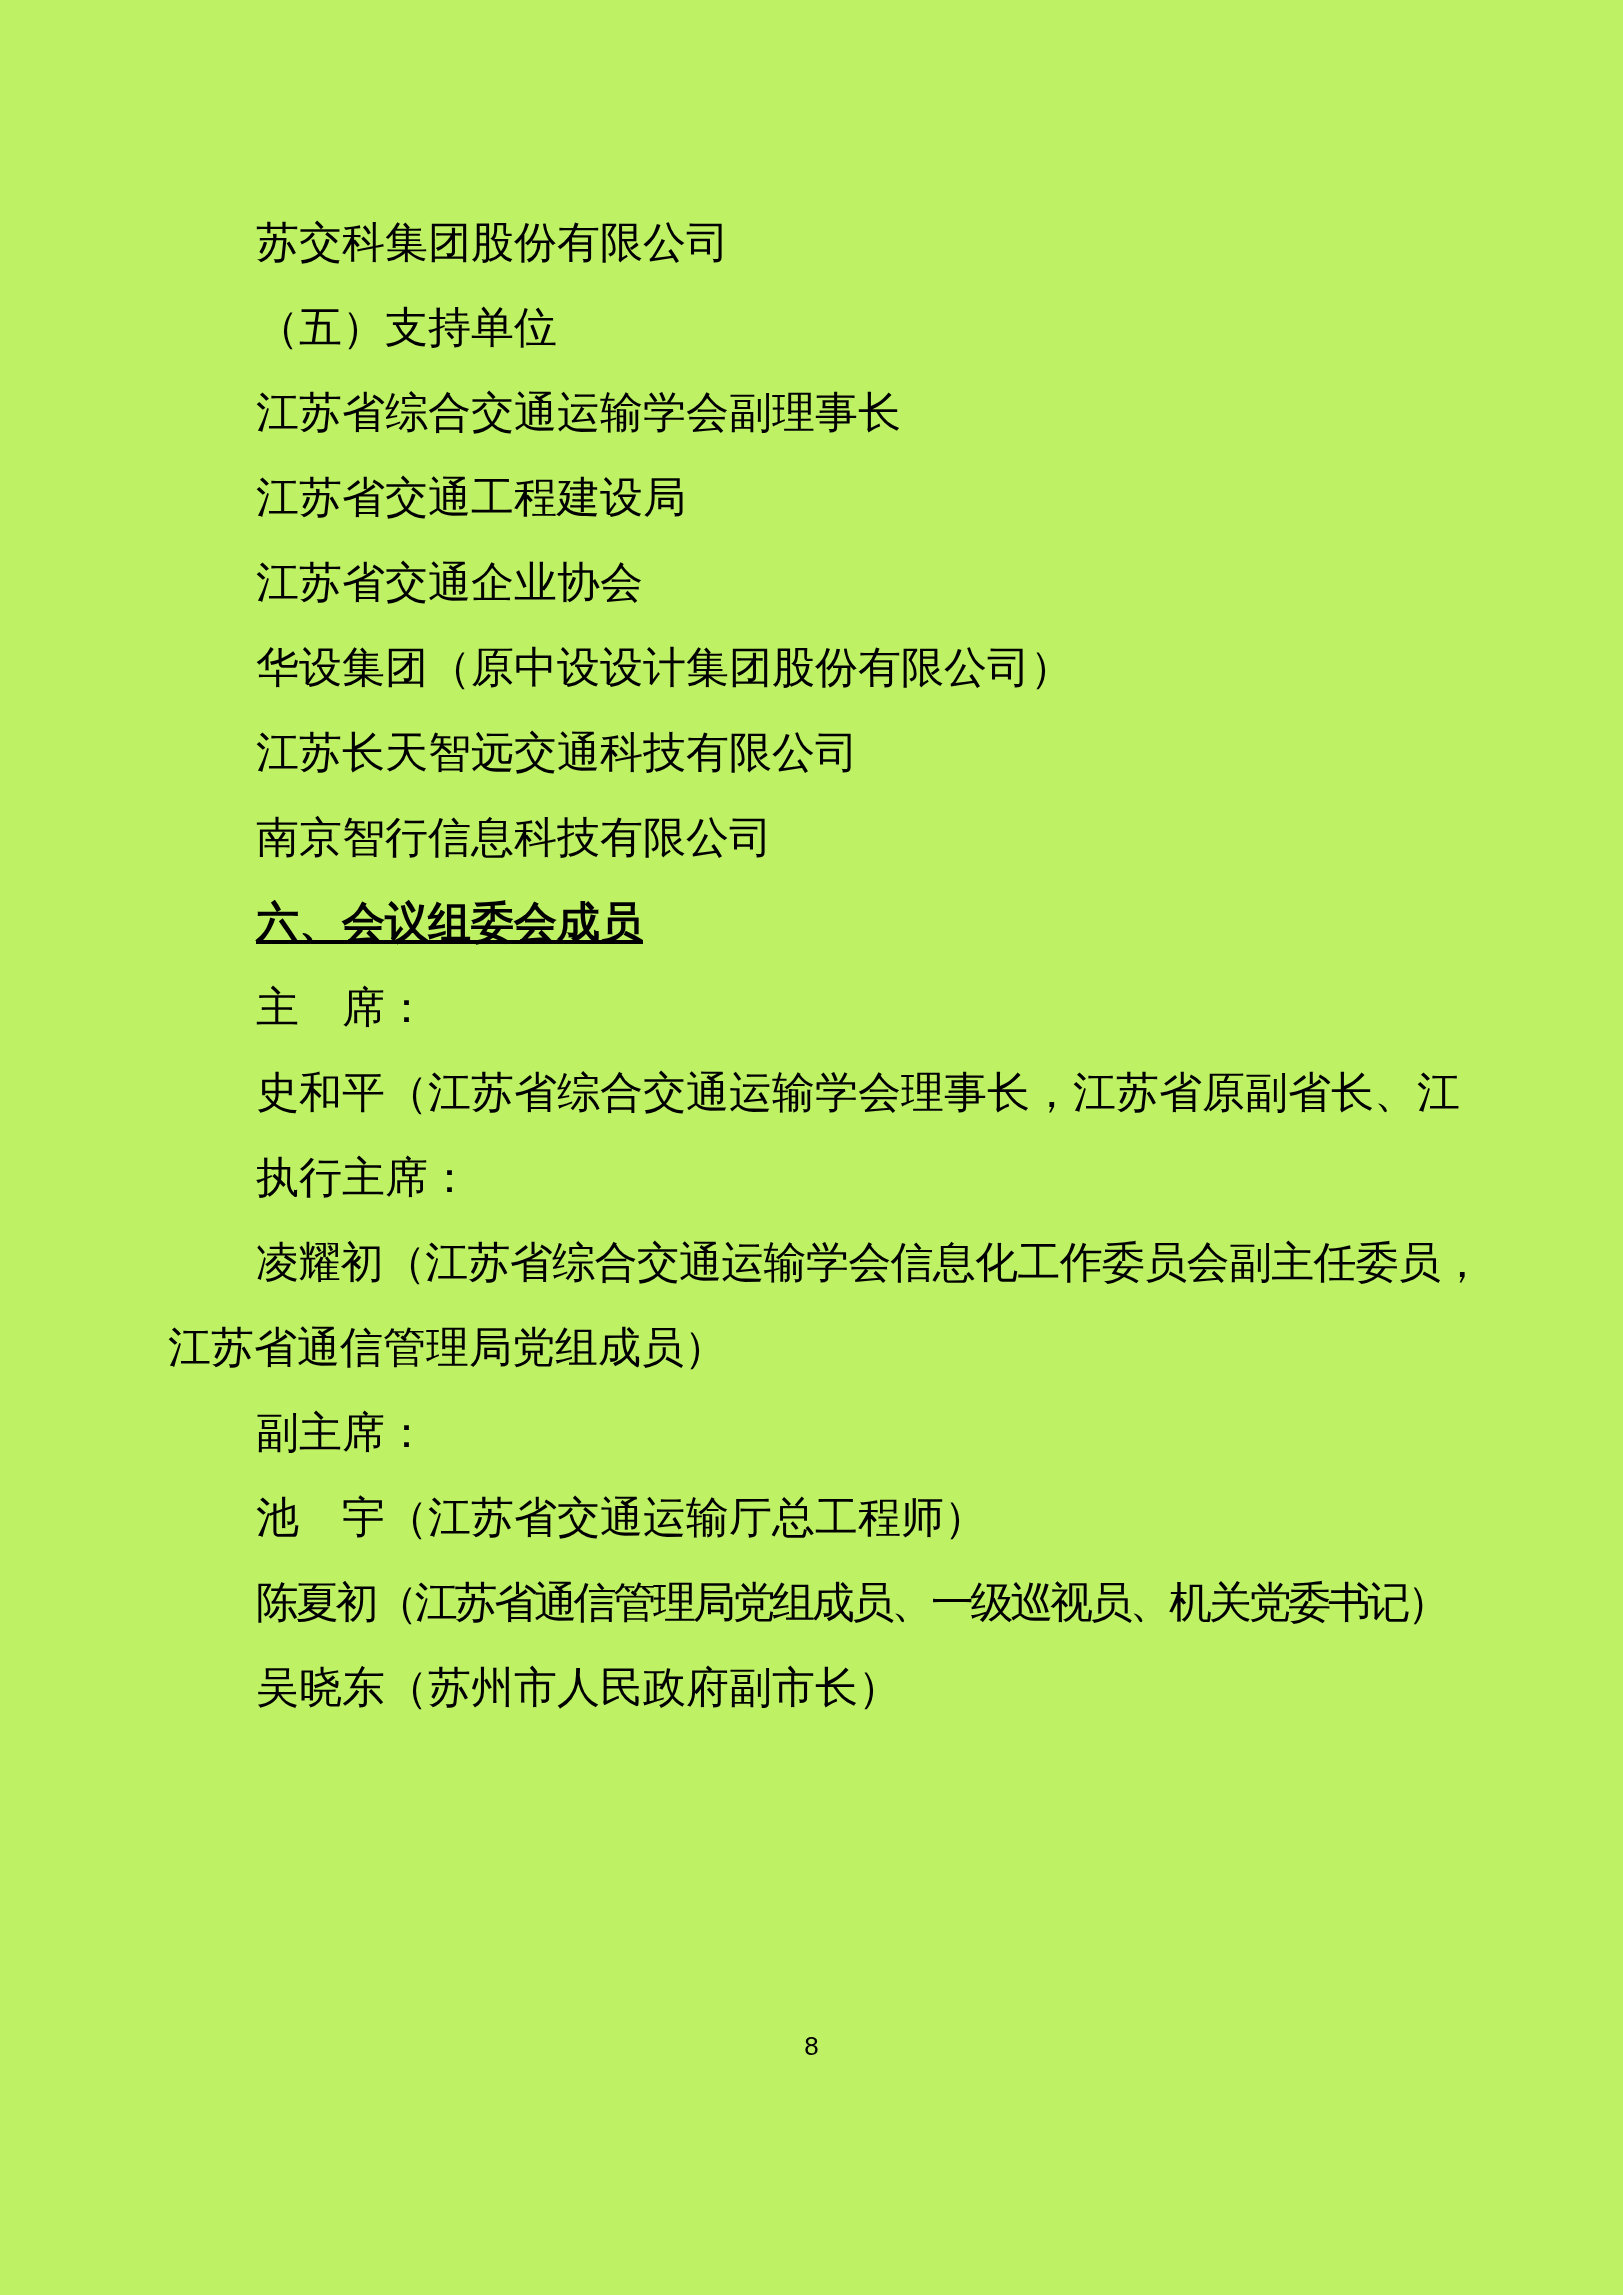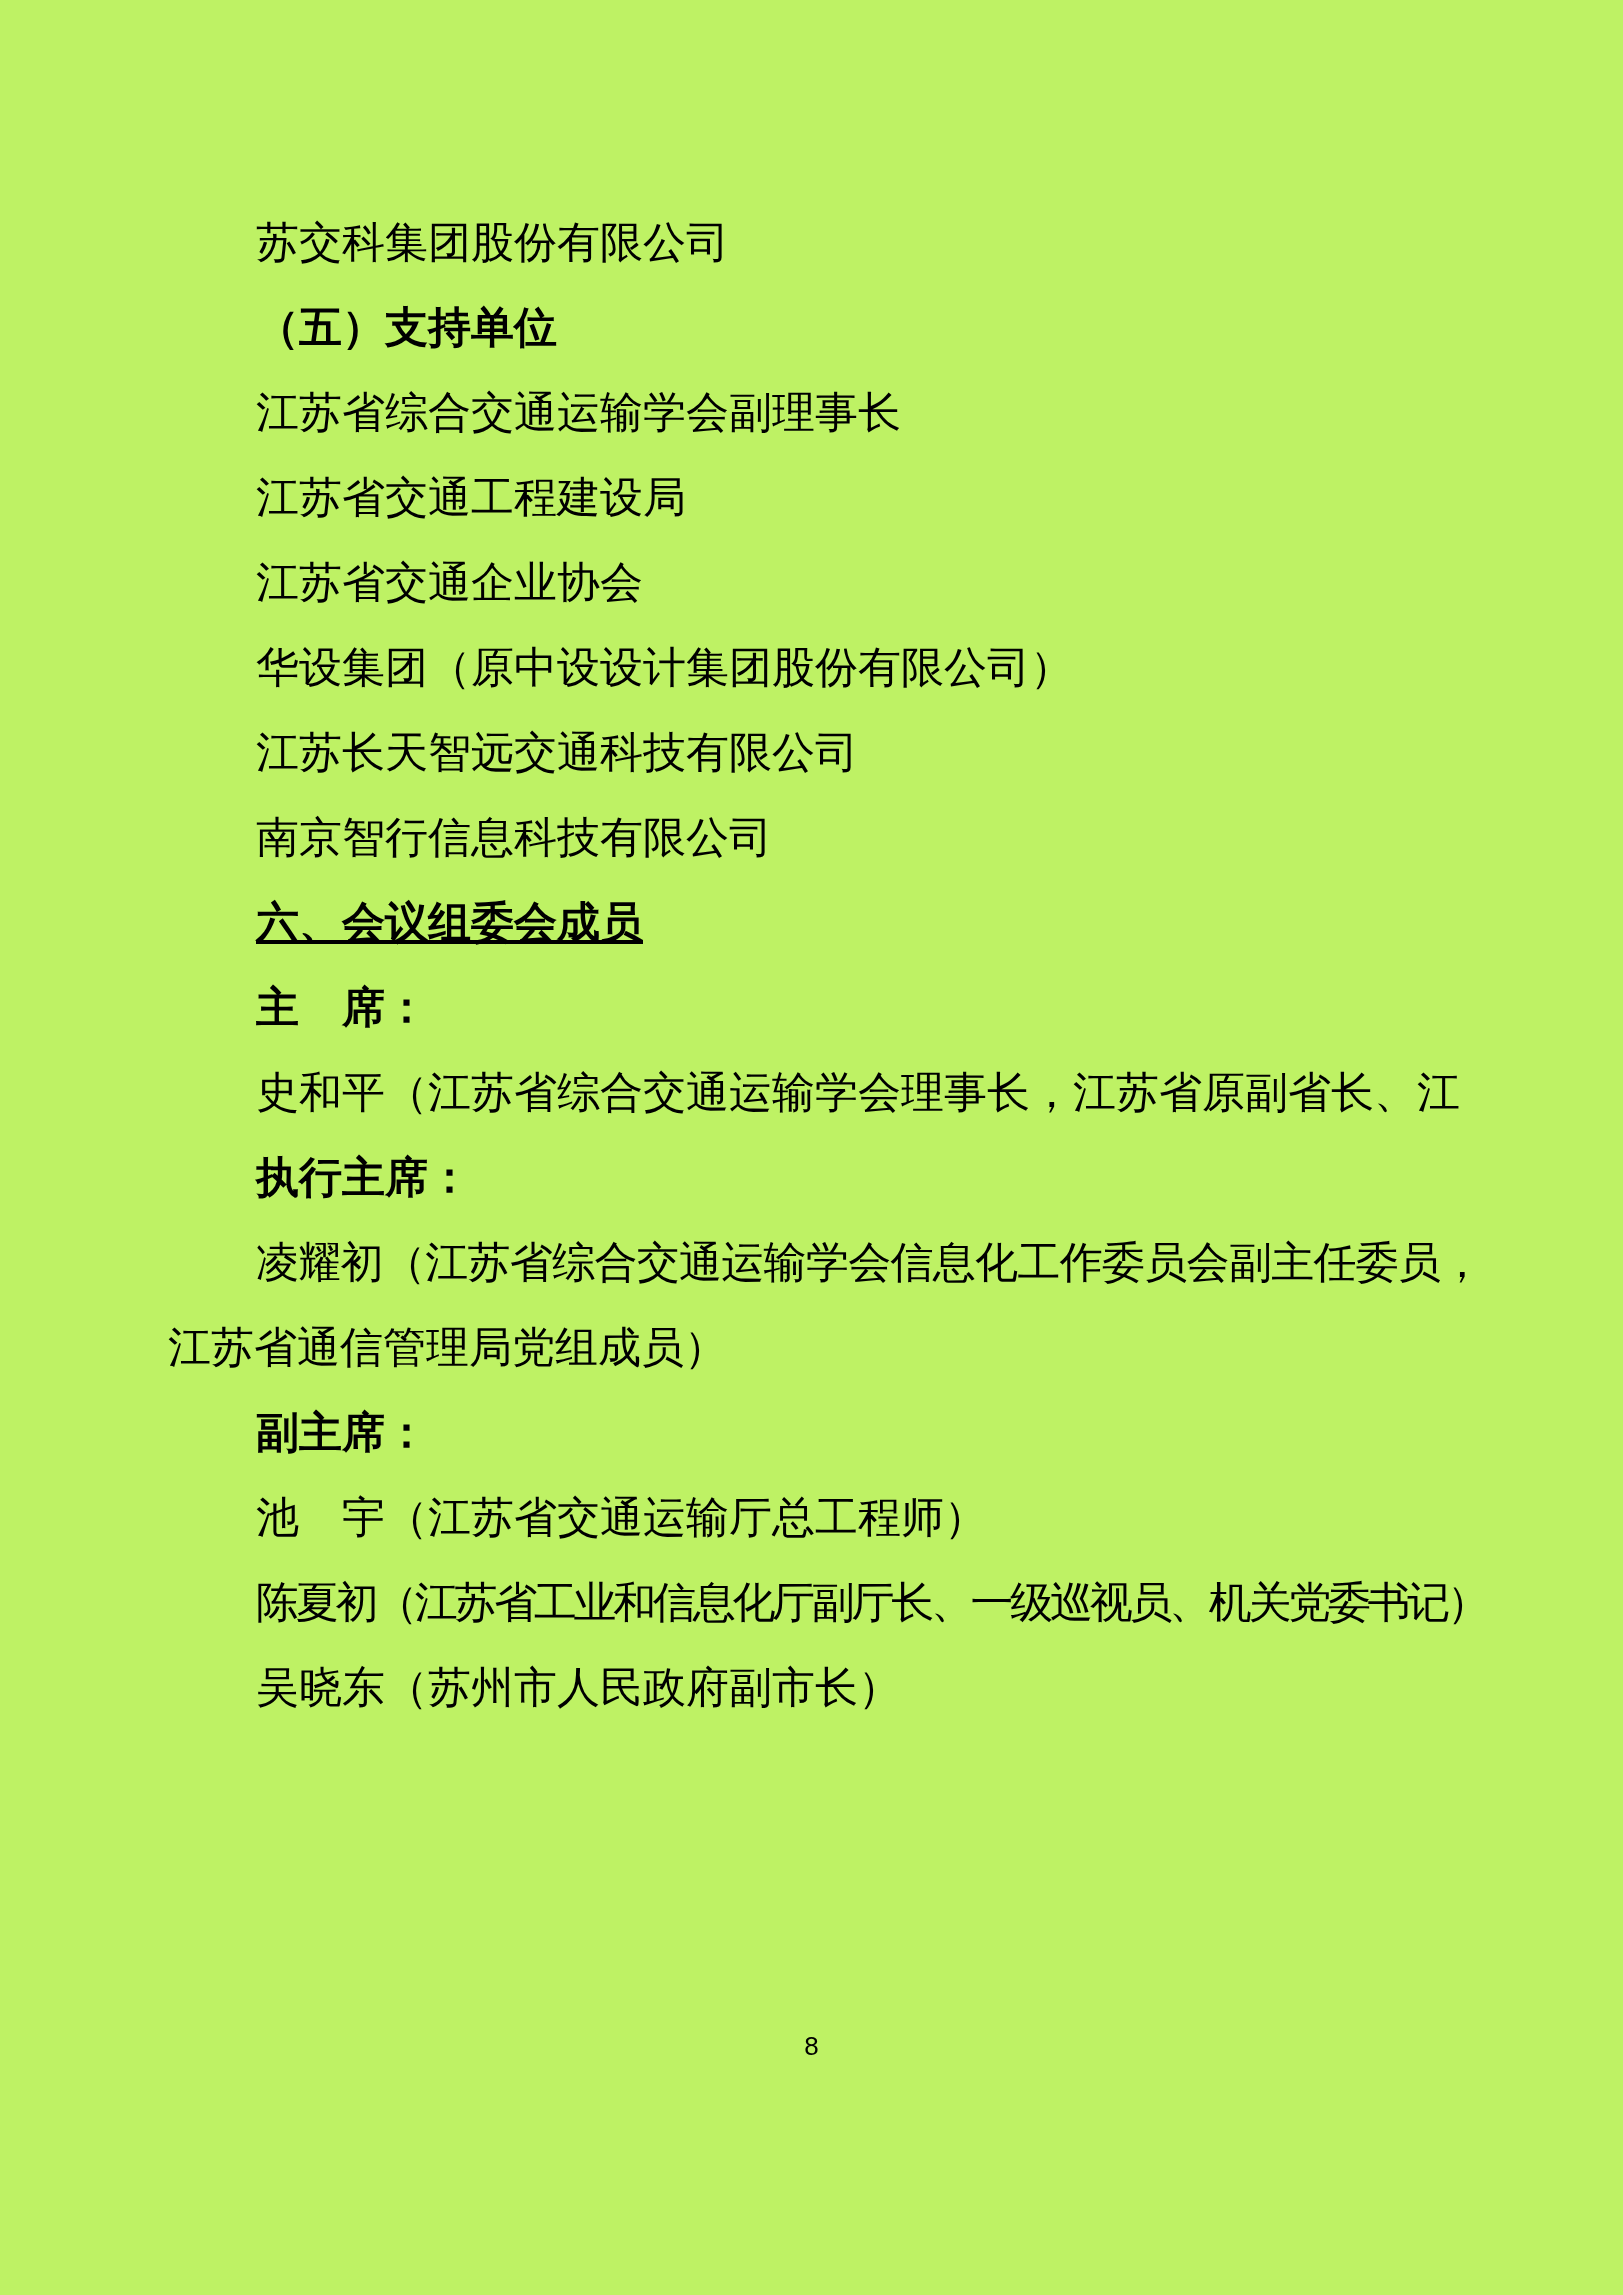--- a/index.html
+++ b/index.html
@@ -37,21 +37,21 @@
     color: #000000;
   }
   
   .indent { padding-left: 88px; }
   
   .cont { padding-left: 0; }
   
   .cont-offset { padding-left: 11.8px; }
   
   .bold-serif {
-    font-weight: bold;
+    font-weight: normal;
   }
   
   .bold-sans {
     font-family: "Liberation Sans", "DejaVu Sans", sans-serif;
     font-weight: bold;
     text-decoration: underline;
   }
   
   .condensed-1 { letter-spacing: -0.7px; }
   .condensed-2 { letter-spacing: -3.3px; }
@@ -82,18 +82,18 @@
     <div class="line indent">江苏长天智远交通科技有限公司</div>
     <div class="line indent">南京智行信息科技有限公司</div>
     <div class="line indent bold-sans">六、会议组委会成员</div>
     <div class="line indent bold-serif">主　席：</div>
     <div class="line indent">史和平（江苏省综合交通运输学会理事长，江苏省原副省长、江</div>
     <div class="line indent bold-serif">执行主席：</div>
     <div class="line indent condensed-1">凌耀初（江苏省综合交通运输学会信息化工作委员会副主任委员，</div>
     <div class="line cont">江苏省通信管理局党组成员）</div>
     <div class="line indent bold-serif">副主席：</div>
     <div class="line indent">池　宇（江苏省交通运输厅总工程师）</div>
-    <div class="line indent condensed-2">陈夏初（江苏省工业和信息化厅副厅长、一级巡视员、机关党委书记）</div>
+    <div class="line indent condensed-2">陈夏初（江苏省通信管理局党组成员、一级巡视员、机关党委书记）</div>
     <div class="line indent">吴晓东（苏州市人民政府副市长）</div>
   </div>
   <div class="page-number">8</div>
 </div>
 
 
 </body></html>

